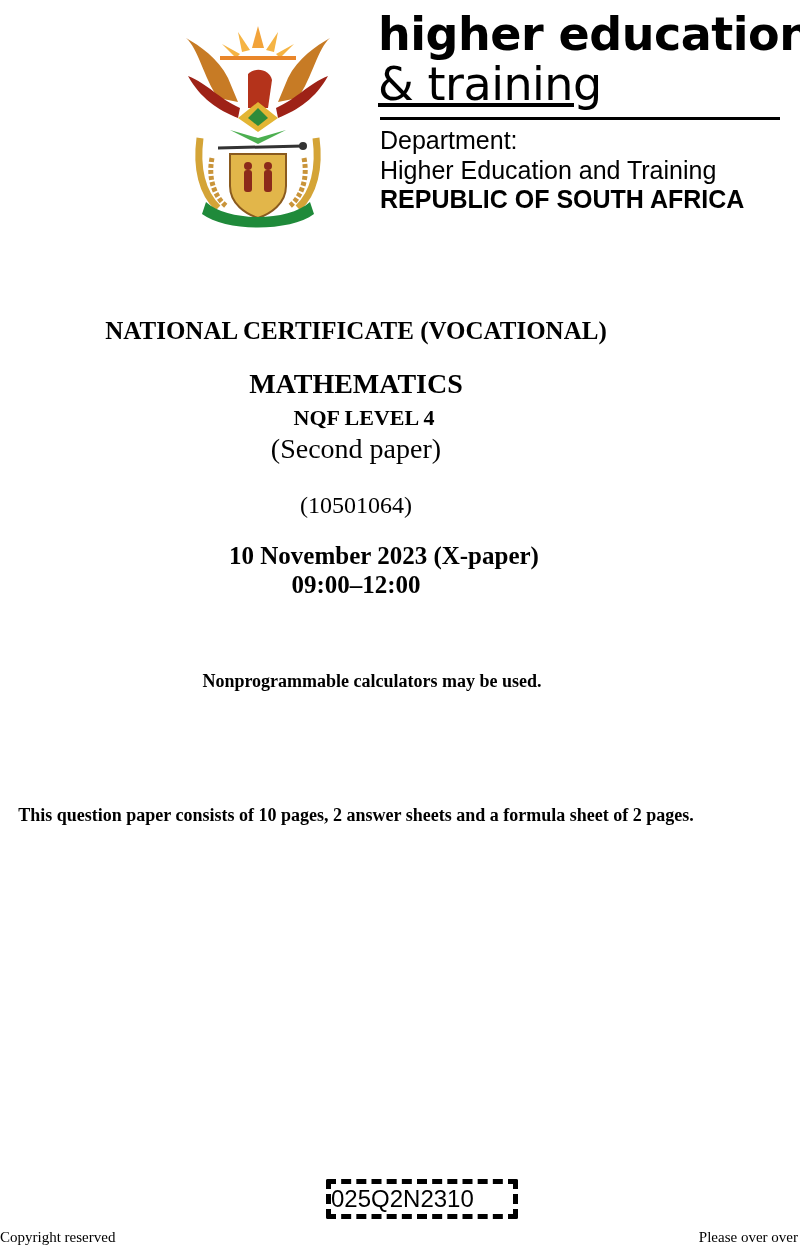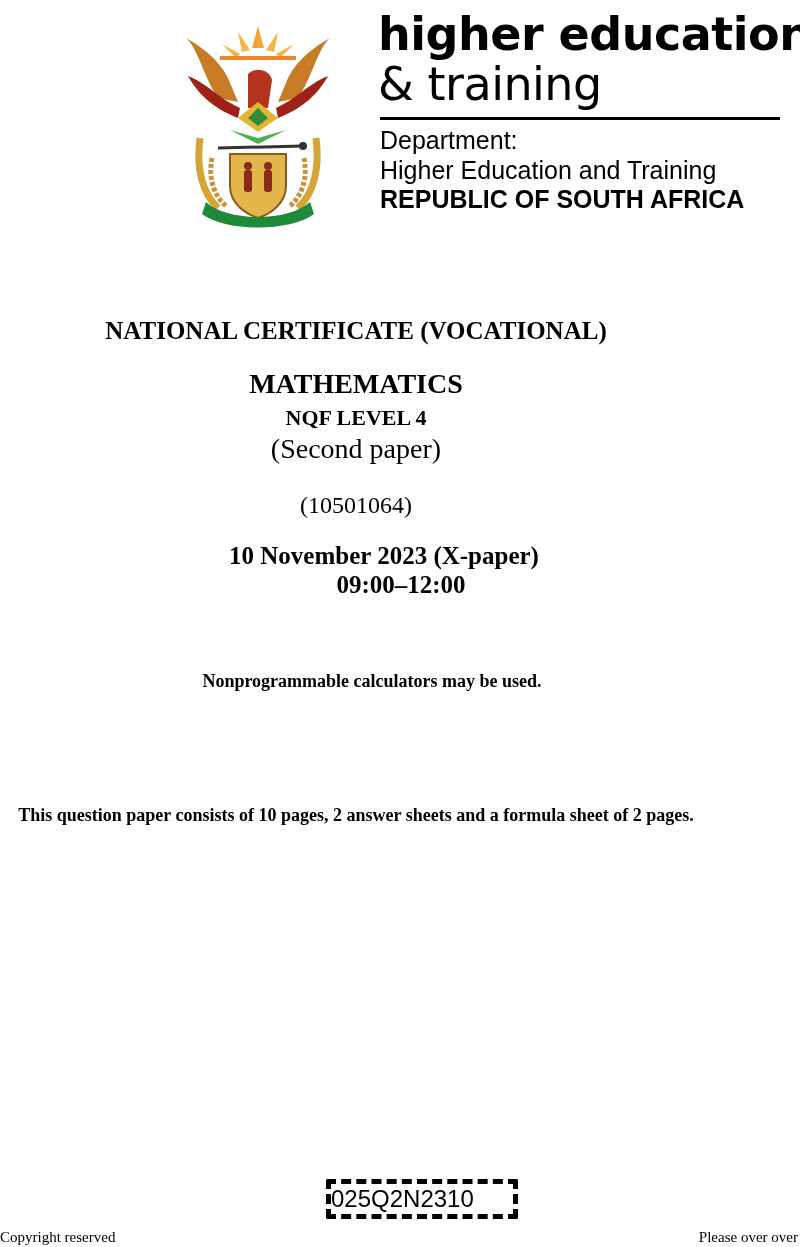--- a/index.html
+++ b/index.html
@@ -3,33 +3,33 @@
 <meta charset="utf-8">
 <style>
   html, body { margin: 0; padding: 0; background: #ffffff; }
   body { width: 800px; height: 1247px; position: relative; overflow: hidden; color: #000; font-family: "Liberation Serif", serif; }
   .abs { position: absolute; }
   .center { left: 0; width: 712px; text-align: center; }
 
   
   #coat { left: 178px; top: 18px; width: 160px; height: 212px; }
   .brand-line1 { left: 378px; top: 10px; font-family: "DejaVu Sans", sans-serif; font-size: 46px; letter-spacing: -0.5px; line-height: 48px; white-space: nowrap; font-weight: bold; }
-  .brand-line2 { left: 378px; top: 60px; font-family: "DejaVu Sans", sans-serif; font-size: 46px; letter-spacing: -0.5px; line-height: 48px; white-space: nowrap; }
+  .brand-line2 { left: 378px; top: 60px; font-family: "DejaVu Sans", sans-serif; font-size: 46px; letter-spacing: -0.5px; line-height: 48px; white-space: nowrap; text-decoration: underline; }
   .brand-rule { left: 380px; top: 117px; width: 400px; height: 3px; background: #000; }
   .dept { left: 380px; top: 126px; font-family: "Liberation Sans", sans-serif; font-size: 25px; line-height: 29px; white-space: nowrap; }
   .dept2 { left: 380px; top: 156px; font-family: "Liberation Sans", sans-serif; font-size: 25px; line-height: 29px; white-space: nowrap; }
   .republic { left: 380px; top: 185px; font-family: "Liberation Sans", sans-serif; font-weight: bold; font-size: 25px; line-height: 29px; white-space: nowrap; }
 
   .nc { top: 316px; font-size: 25px; font-weight: bold; line-height: 30px; }
   .subj { top: 367px; font-size: 28px; font-weight: bold; line-height: 34px; }
-  .level { top: 404px; font-size: 22px; font-weight: bold; line-height: 28px; }
+  .level { top: 404px; font-size: 22px; font-weight: bold; line-height: 28px; margin-left: 8px; }
   .paper { top: 432px; font-size: 28px; line-height: 34px; }
   .code { top: 490px; font-size: 24px; line-height: 30px; }
   .date { top: 541px; font-size: 25px; font-weight: bold; line-height: 30px; margin-left: 28px; }
-  .time { top: 570px; font-size: 25px; font-weight: bold; line-height: 30px; padding-left: 45px; }
+  .time { top: 570px; font-size: 25px; font-weight: bold; line-height: 30px; }
   .calc { top: 669px; font-size: 18px; font-weight: bold; line-height: 24px; padding-left: 16px; }
   .consists { top: 803px; font-size: 18px; font-weight: bold; line-height: 24px; }
 
   .paper-code-box { left: 326px; top: 1179px; width: 192px; height: 40px; border: 5px dashed #000; border-radius: 2px; box-sizing: border-box; text-align: left; font-family: "Liberation Sans", sans-serif; font-size: 24px; line-height: 30px; }
   .copyright { left: 0px; top: 1228px; font-size: 15px; line-height: 19px; }
   .turn { right: 2px; top: 1228px; font-size: 15px; line-height: 19px; }
 </style>
 </head>
 <body>
 

